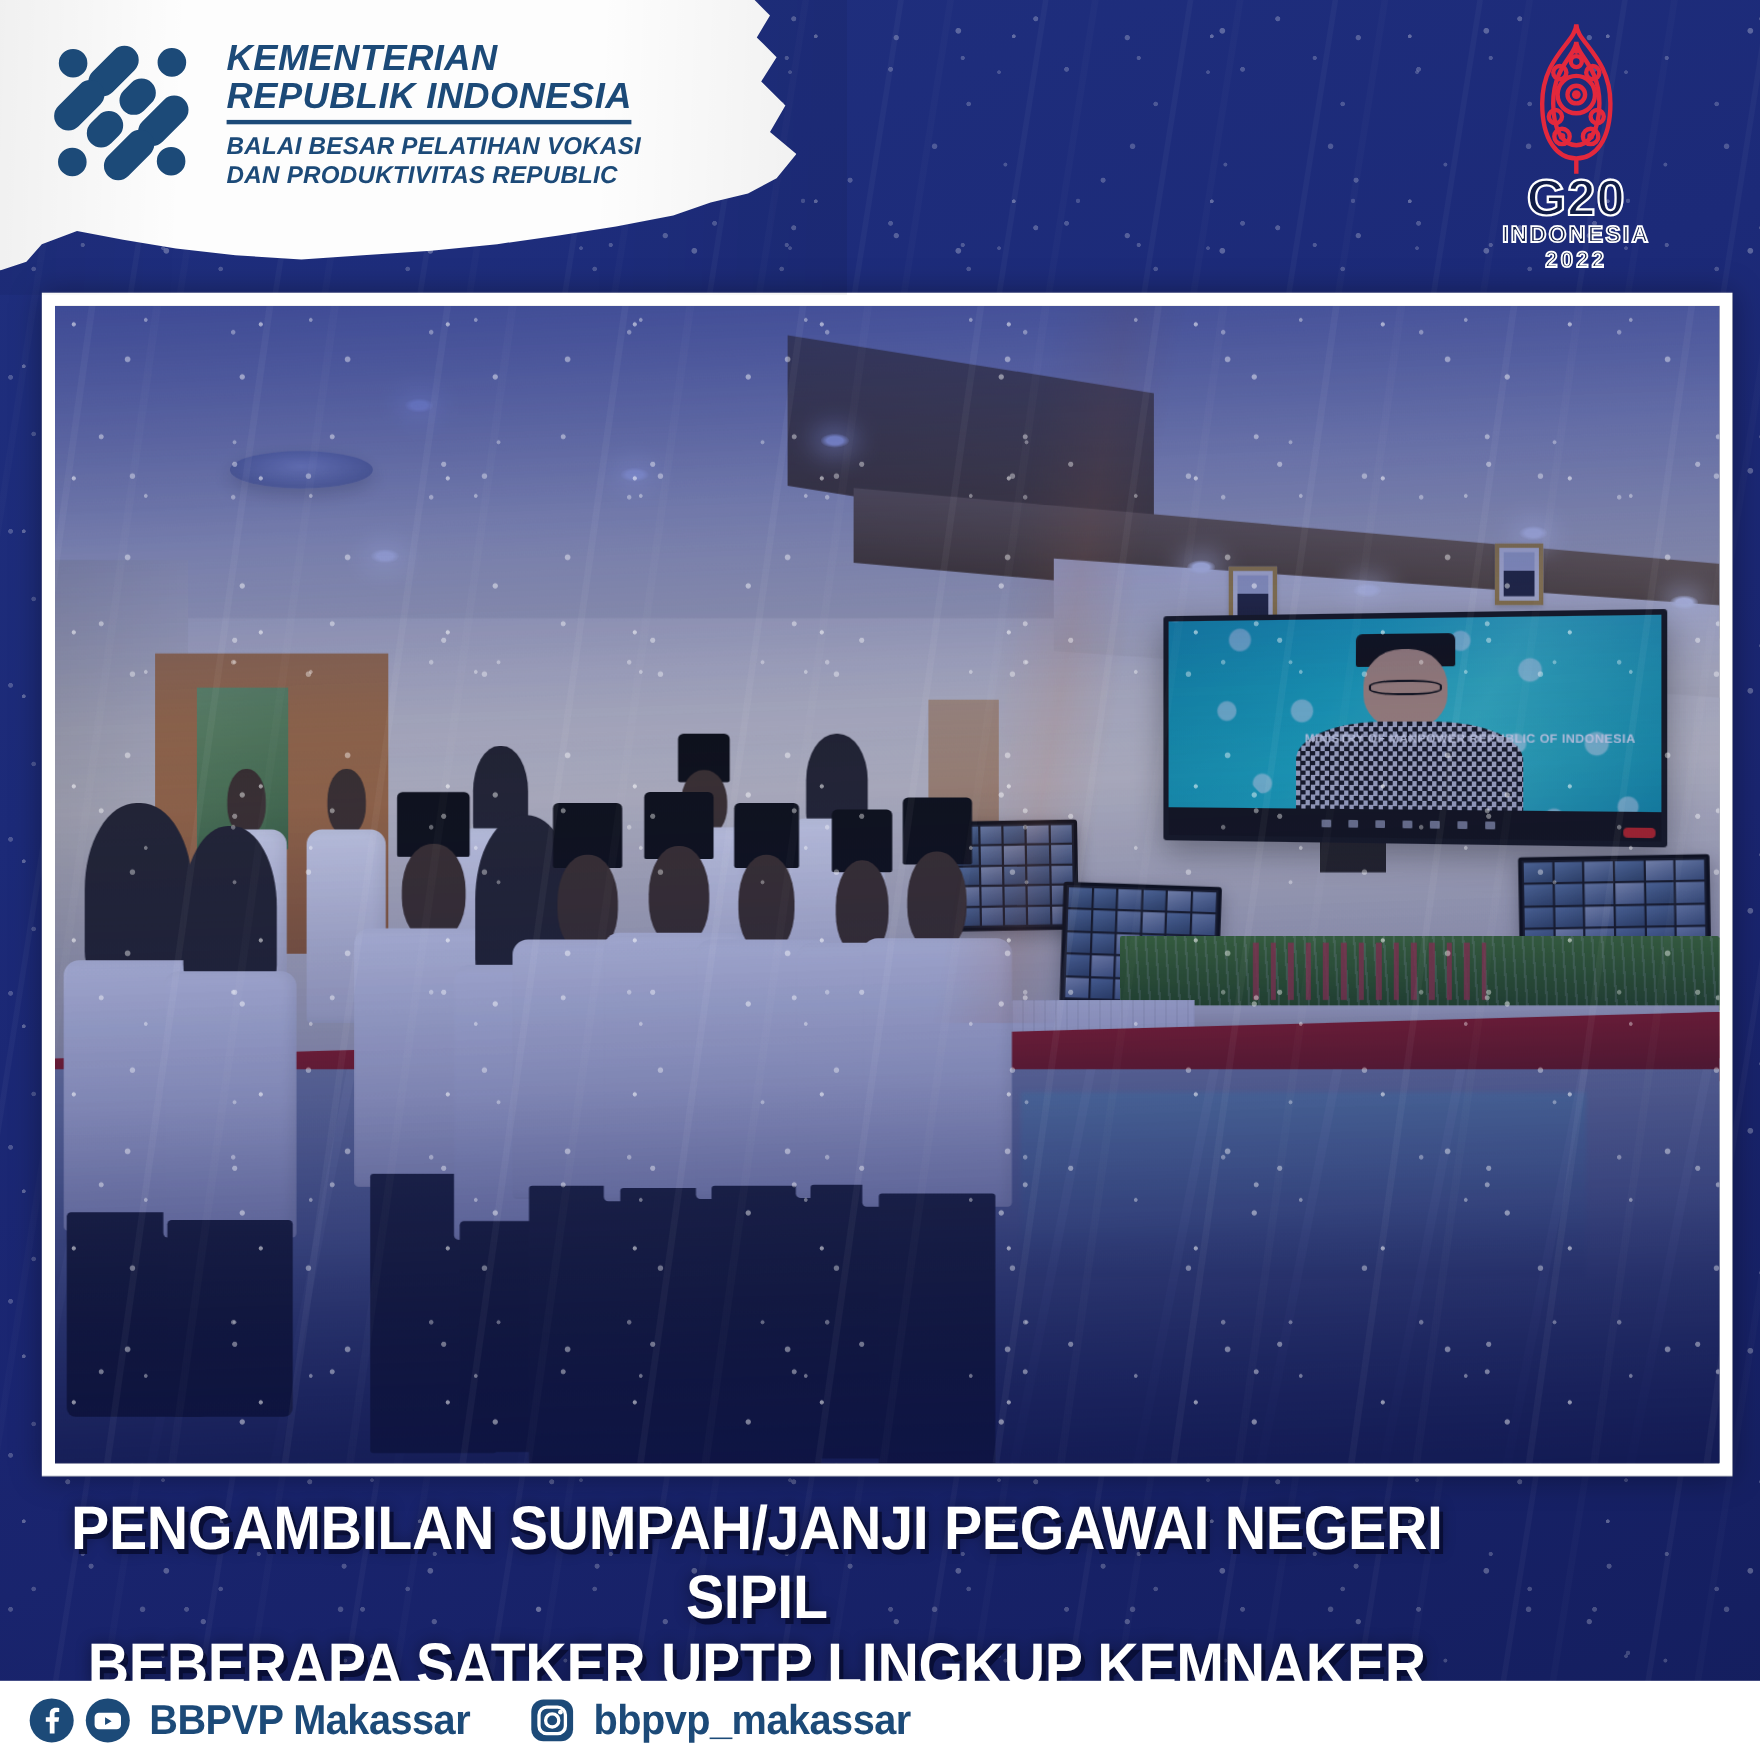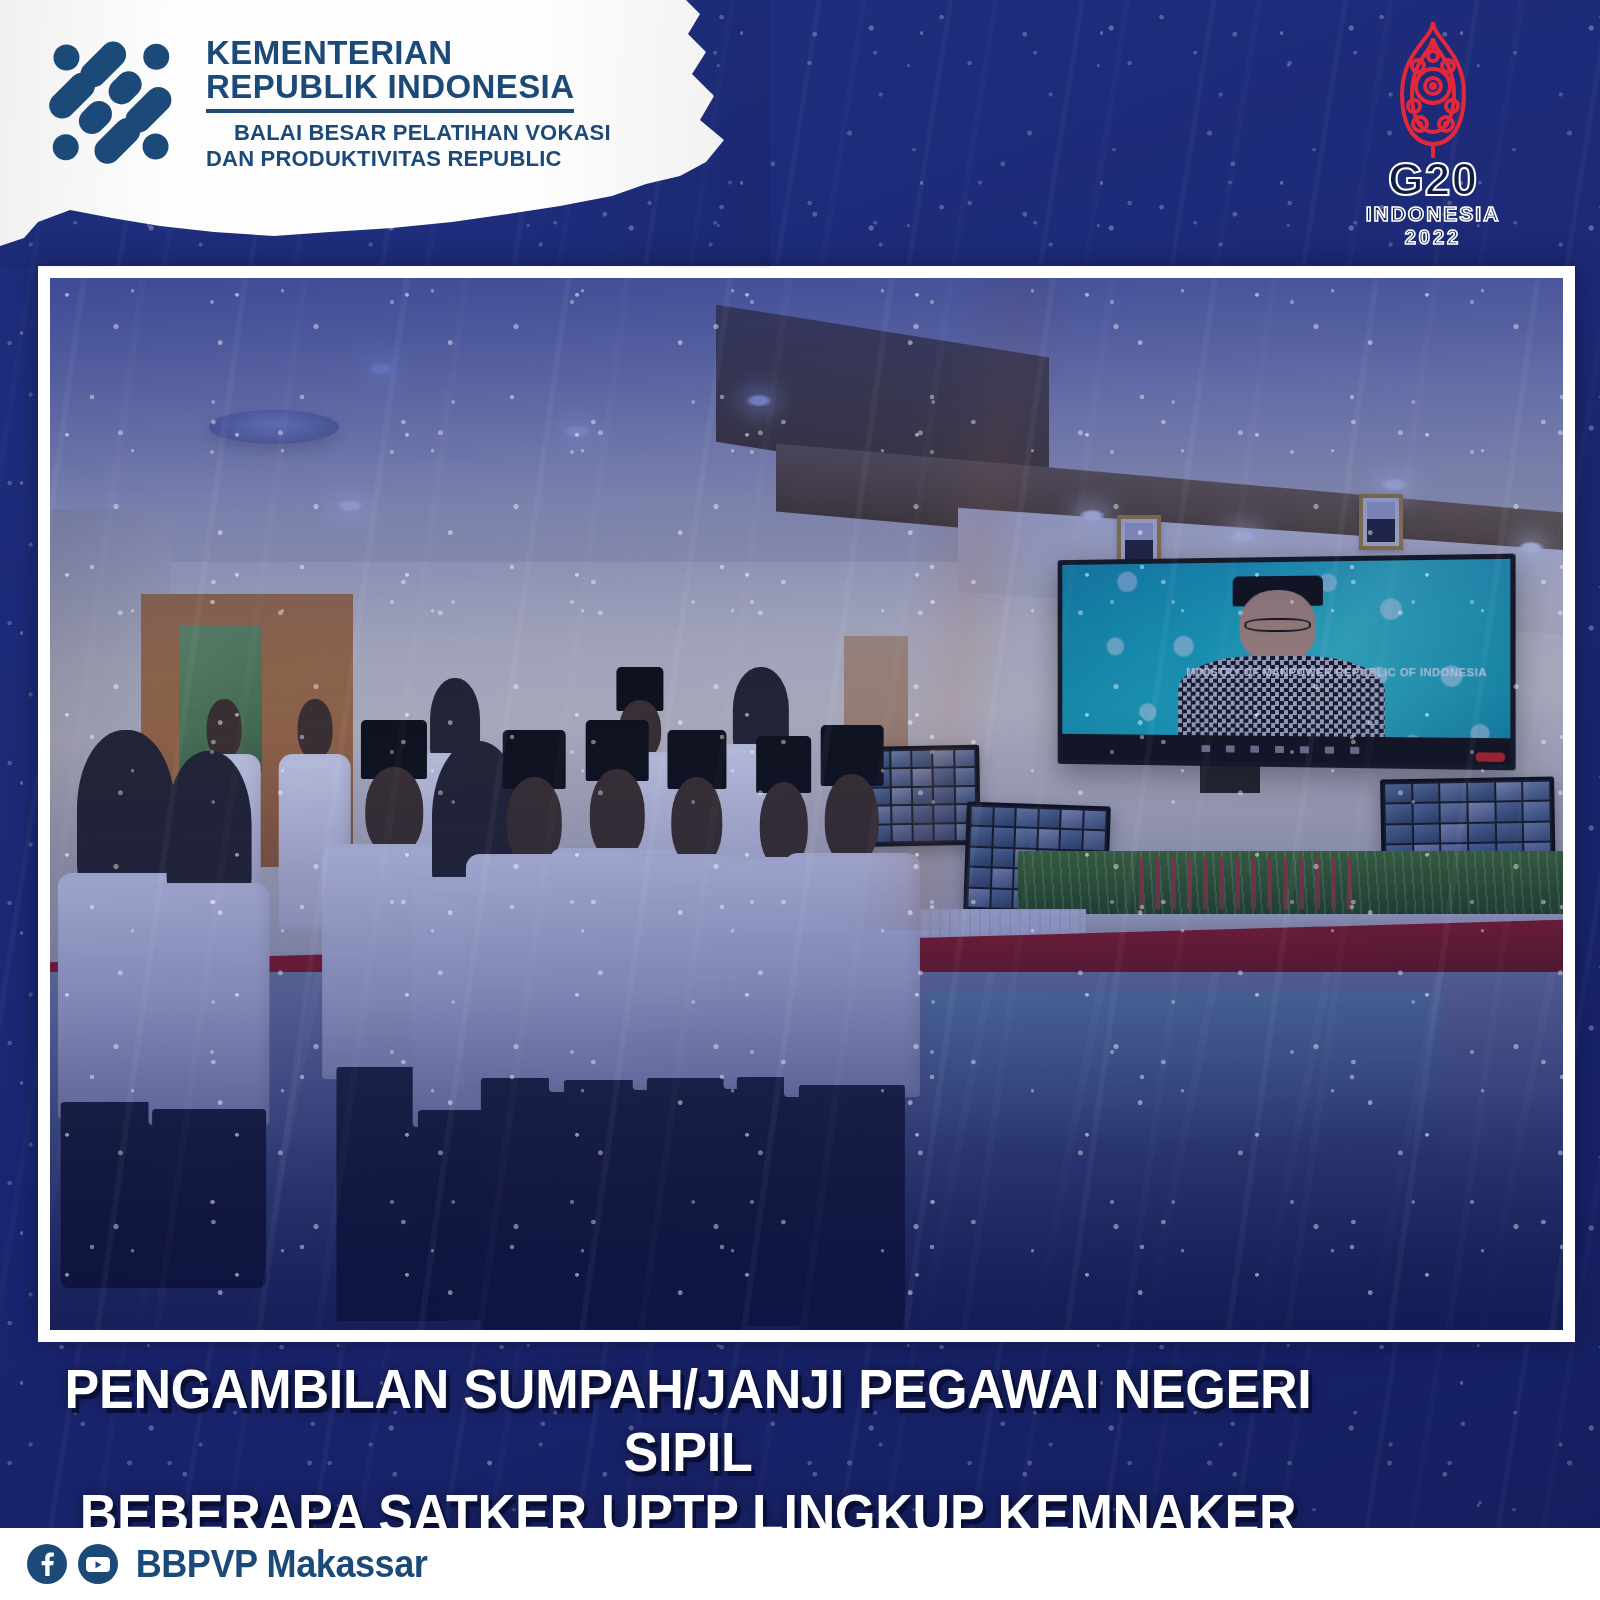--- a/index.html
+++ b/index.html
@@ -43,28 +43,28 @@
      clip-path:polygon(0 0, 686px 0, 700px 14px, 688px 34px, 706px 52px, 692px 74px,
         714px 96px, 700px 120px, 724px 140px, 706px 162px, 680px 176px, 646px 184px,
         612px 196px, 560px 206px, 508px 214px, 452px 222px, 392px 228px, 330px 232px,
         274px 236px, 214px 232px, 160px 226px, 112px 218px, 70px 210px, 38px 222px,
         24px 238px, 0 246px);
      box-shadow:3px 4px 14px rgba(0,0,0,.18); }
   .torn-shade { position:absolute; left:0; top:0; width:770px; height:268px;
      background:linear-gradient(92deg, rgba(0,0,0,.05) 0, rgba(0,0,0,0) 22%, rgba(0,0,0,0) 70%, rgba(0,0,0,.06) 100%);
      clip-path:inherit; pointer-events:none; }
 
-  .brand { position:absolute; left:36px; top:24px; display:flex; align-items:flex-start; gap:20px; }
+  .brand { position:absolute; left:36px; top:24px; display:flex; align-items:flex-start; gap:20px;font-style:italic; }
   .kemnaker-mark { width:150px; height:160px; flex:0 0 auto; }
   .brand-text { padding-top:12px; }
   .bt1,.bt2,.bt3 { font-weight:700; color:#1c4a78; letter-spacing:.4px; line-height:1.04;
       font-size:33px; font-family:"Liberation Sans", sans-serif; }
   .bt3 { border-bottom:4px solid #1c4a78; padding-bottom:4px; display:inline-block; }
   .bt4,.bt5 { font-weight:700; color:#1c4a78; font-size:22px; letter-spacing:.2px; line-height:1.18; }
-  .bt4 { margin-top:7px;margin-left:28px; }
+  .bt4 { margin-top:7px; }
 
   
   .g20 { position:absolute; right:72px; top:16px; width:190px; text-align:center; z-index:7; }
   .g20-mark { width:110px; height:150px; display:block; margin:0 auto; }
   .g20-word { font-size:46px; font-weight:700; color:#101c46; letter-spacing:1px;
      -webkit-text-stroke:2px #ffffff; margin-top:-10px; line-height:1; }
   .g20-sub { font-size:21px; font-weight:700; color:#101c46; letter-spacing:2px;
      -webkit-text-stroke:1.6px #ffffff; line-height:1.15; }
   .g20-year { font-size:20px; font-weight:700; color:#101c46; letter-spacing:3px;
      -webkit-text-stroke:1.6px #ffffff; }
@@ -575,16 +575,25 @@
         <path d="M23.6 33V22.3h3.6l.54-4.2H23.6v-2.7c0-1.2.34-2 2.06-2h2.2V9.7c-.38-.05-1.7-.17-3.23-.17-3.2 0-5.4 1.95-5.4 5.54v3.03h-3.6v4.2h3.6V33z" fill="#fff"></path>
       </svg>
       <svg class="f-ico" viewBox="0 0 42 42">
         <circle cx="21" cy="21" r="20" fill="#1c4a78"></circle>
         <rect x="9" y="14" width="24" height="15" rx="4" fill="#fff"></rect>
         <path d="M18.5 18.2v7l6-3.5z" fill="#1c4a78"></path>
       </svg>
       <span class="f-label">BBPVP Makassar</span>
     </div>
 
+    <div class="f-item">
+      <svg class="f-ico" viewBox="0 0 42 42">
+        <rect x="2" y="2" width="38" height="38" rx="11" fill="#1c4a78"></rect>
+        <rect x="9" y="9" width="24" height="24" rx="7" fill="none" stroke="#fff" stroke-width="3"></rect>
+        <circle cx="21" cy="21" r="6" fill="none" stroke="#fff" stroke-width="3"></circle>
+        <circle cx="28.5" cy="13.5" r="2.1" fill="#fff"></circle>
+      </svg>
+      <span class="f-label">bbpvp_makassar</span>
+    </div>
 
 
   </div>
 </div>
 
 </body></html>

